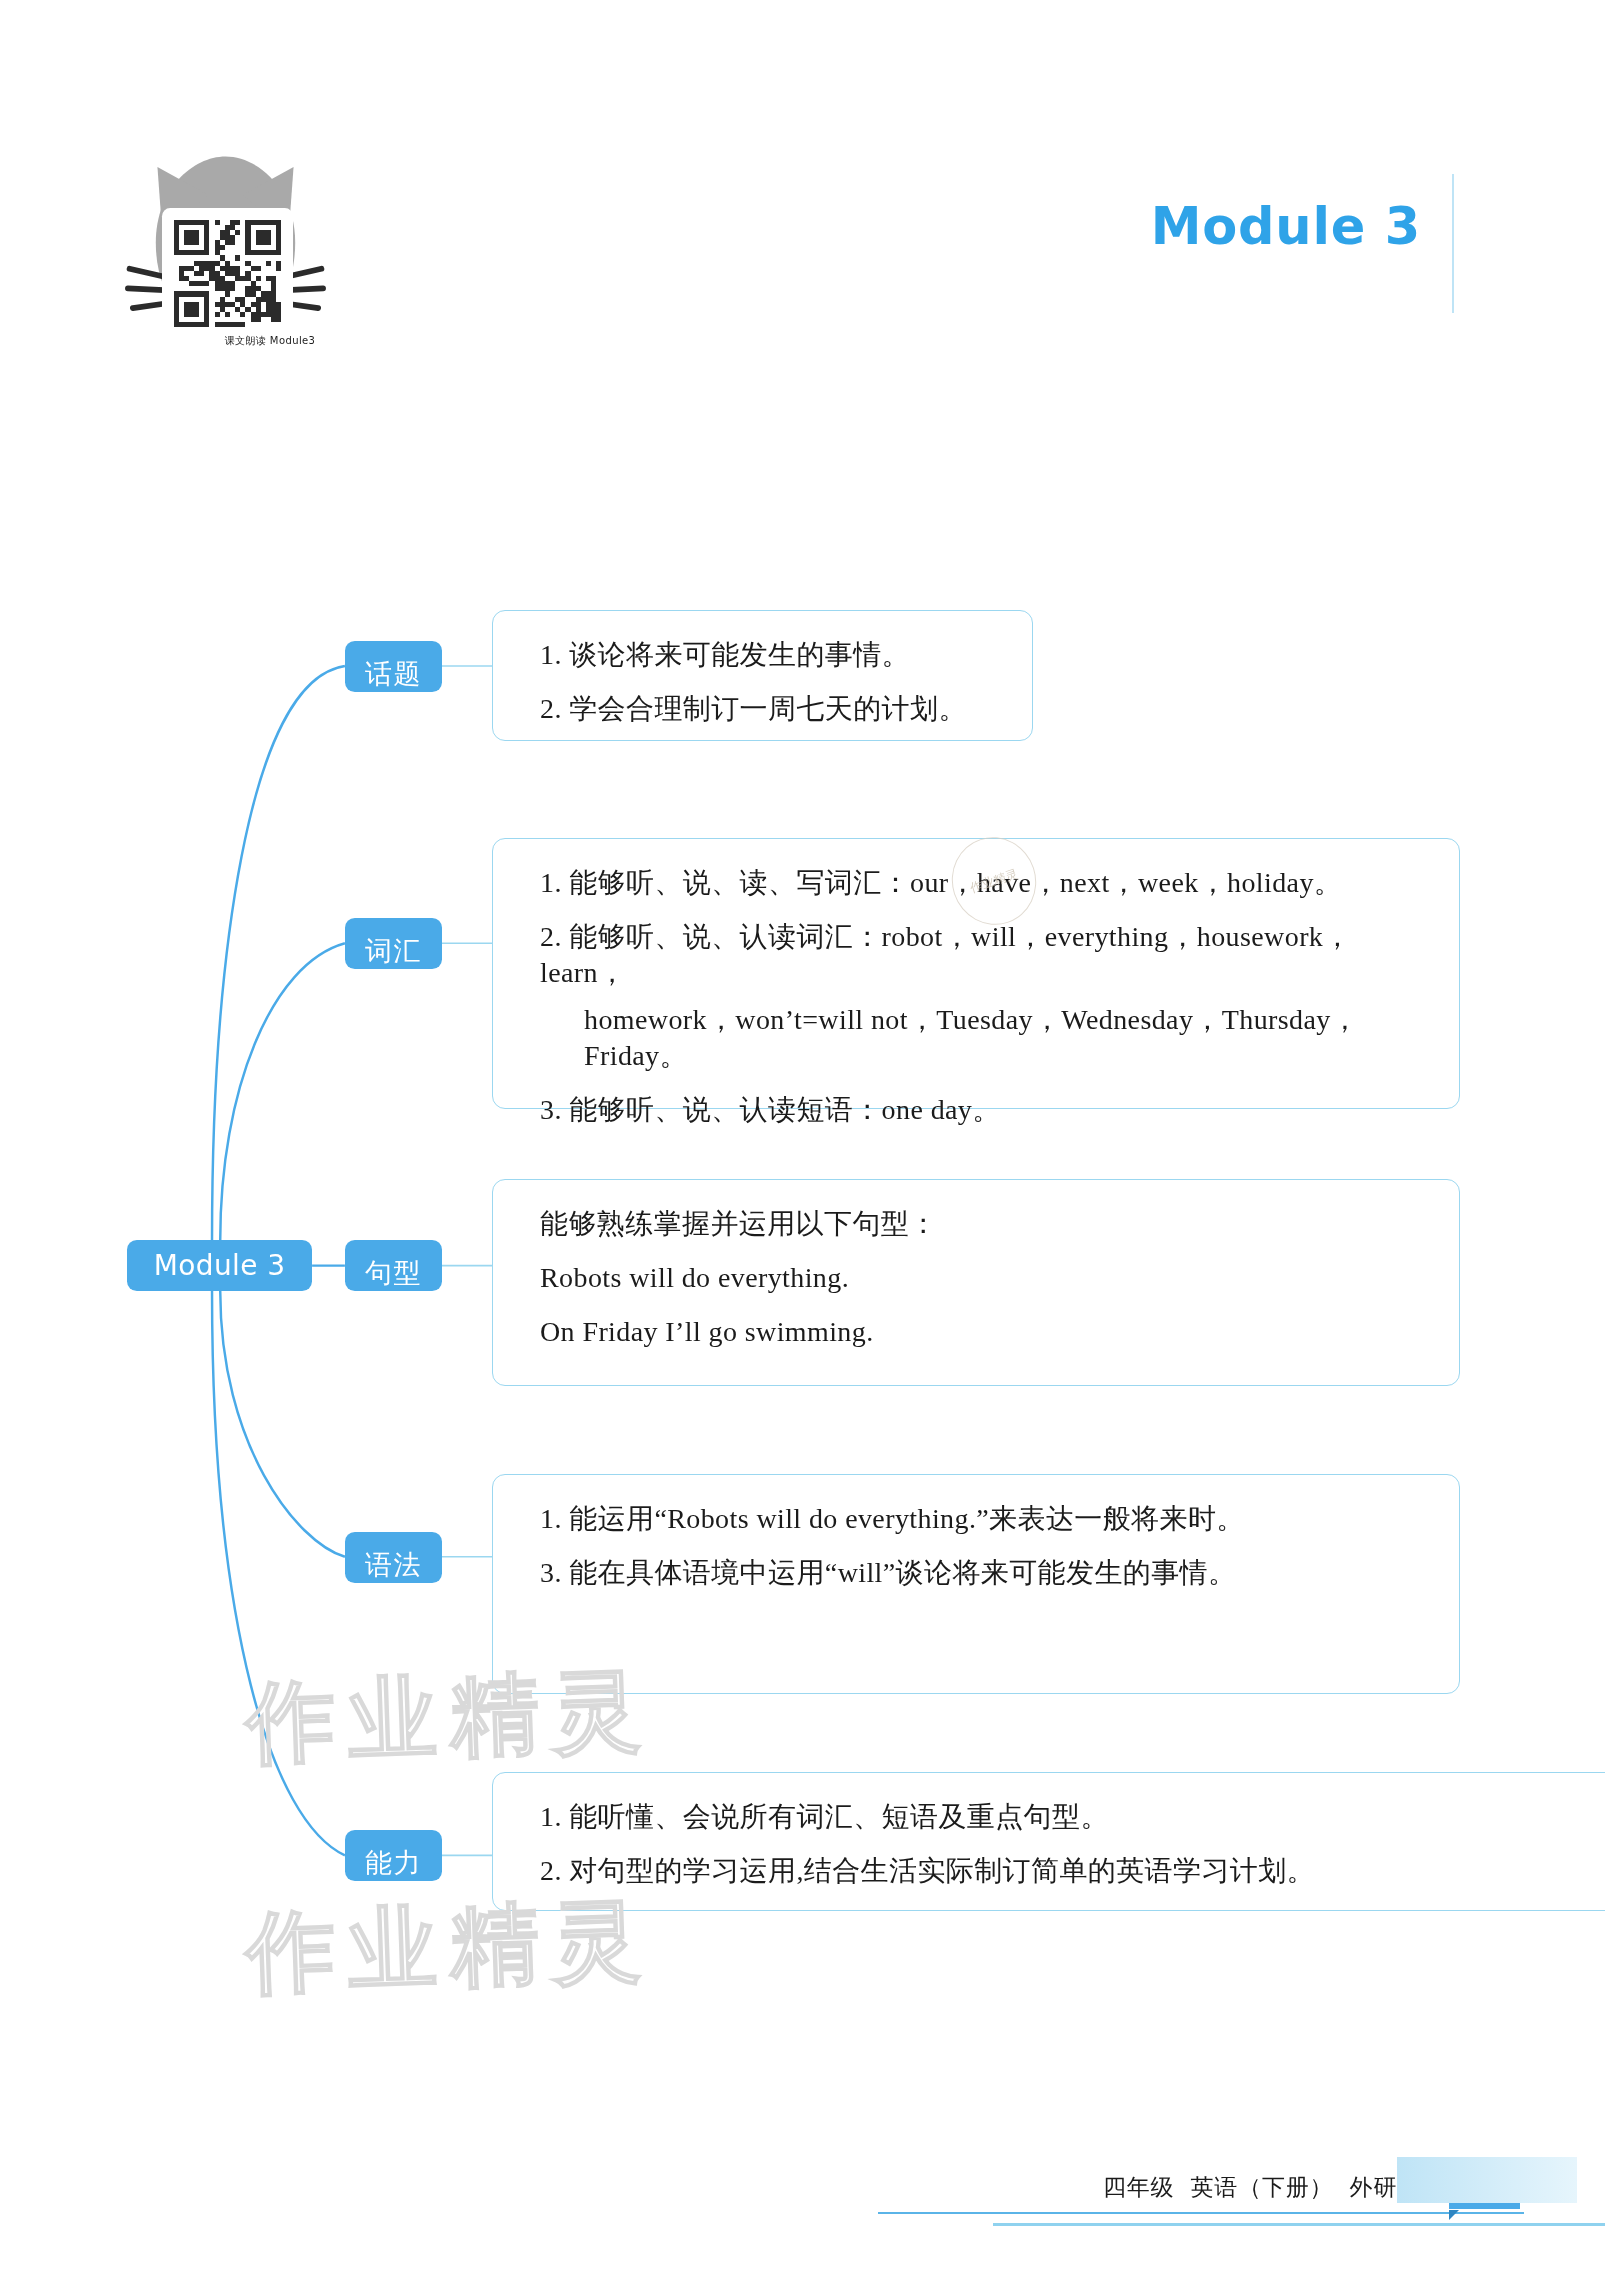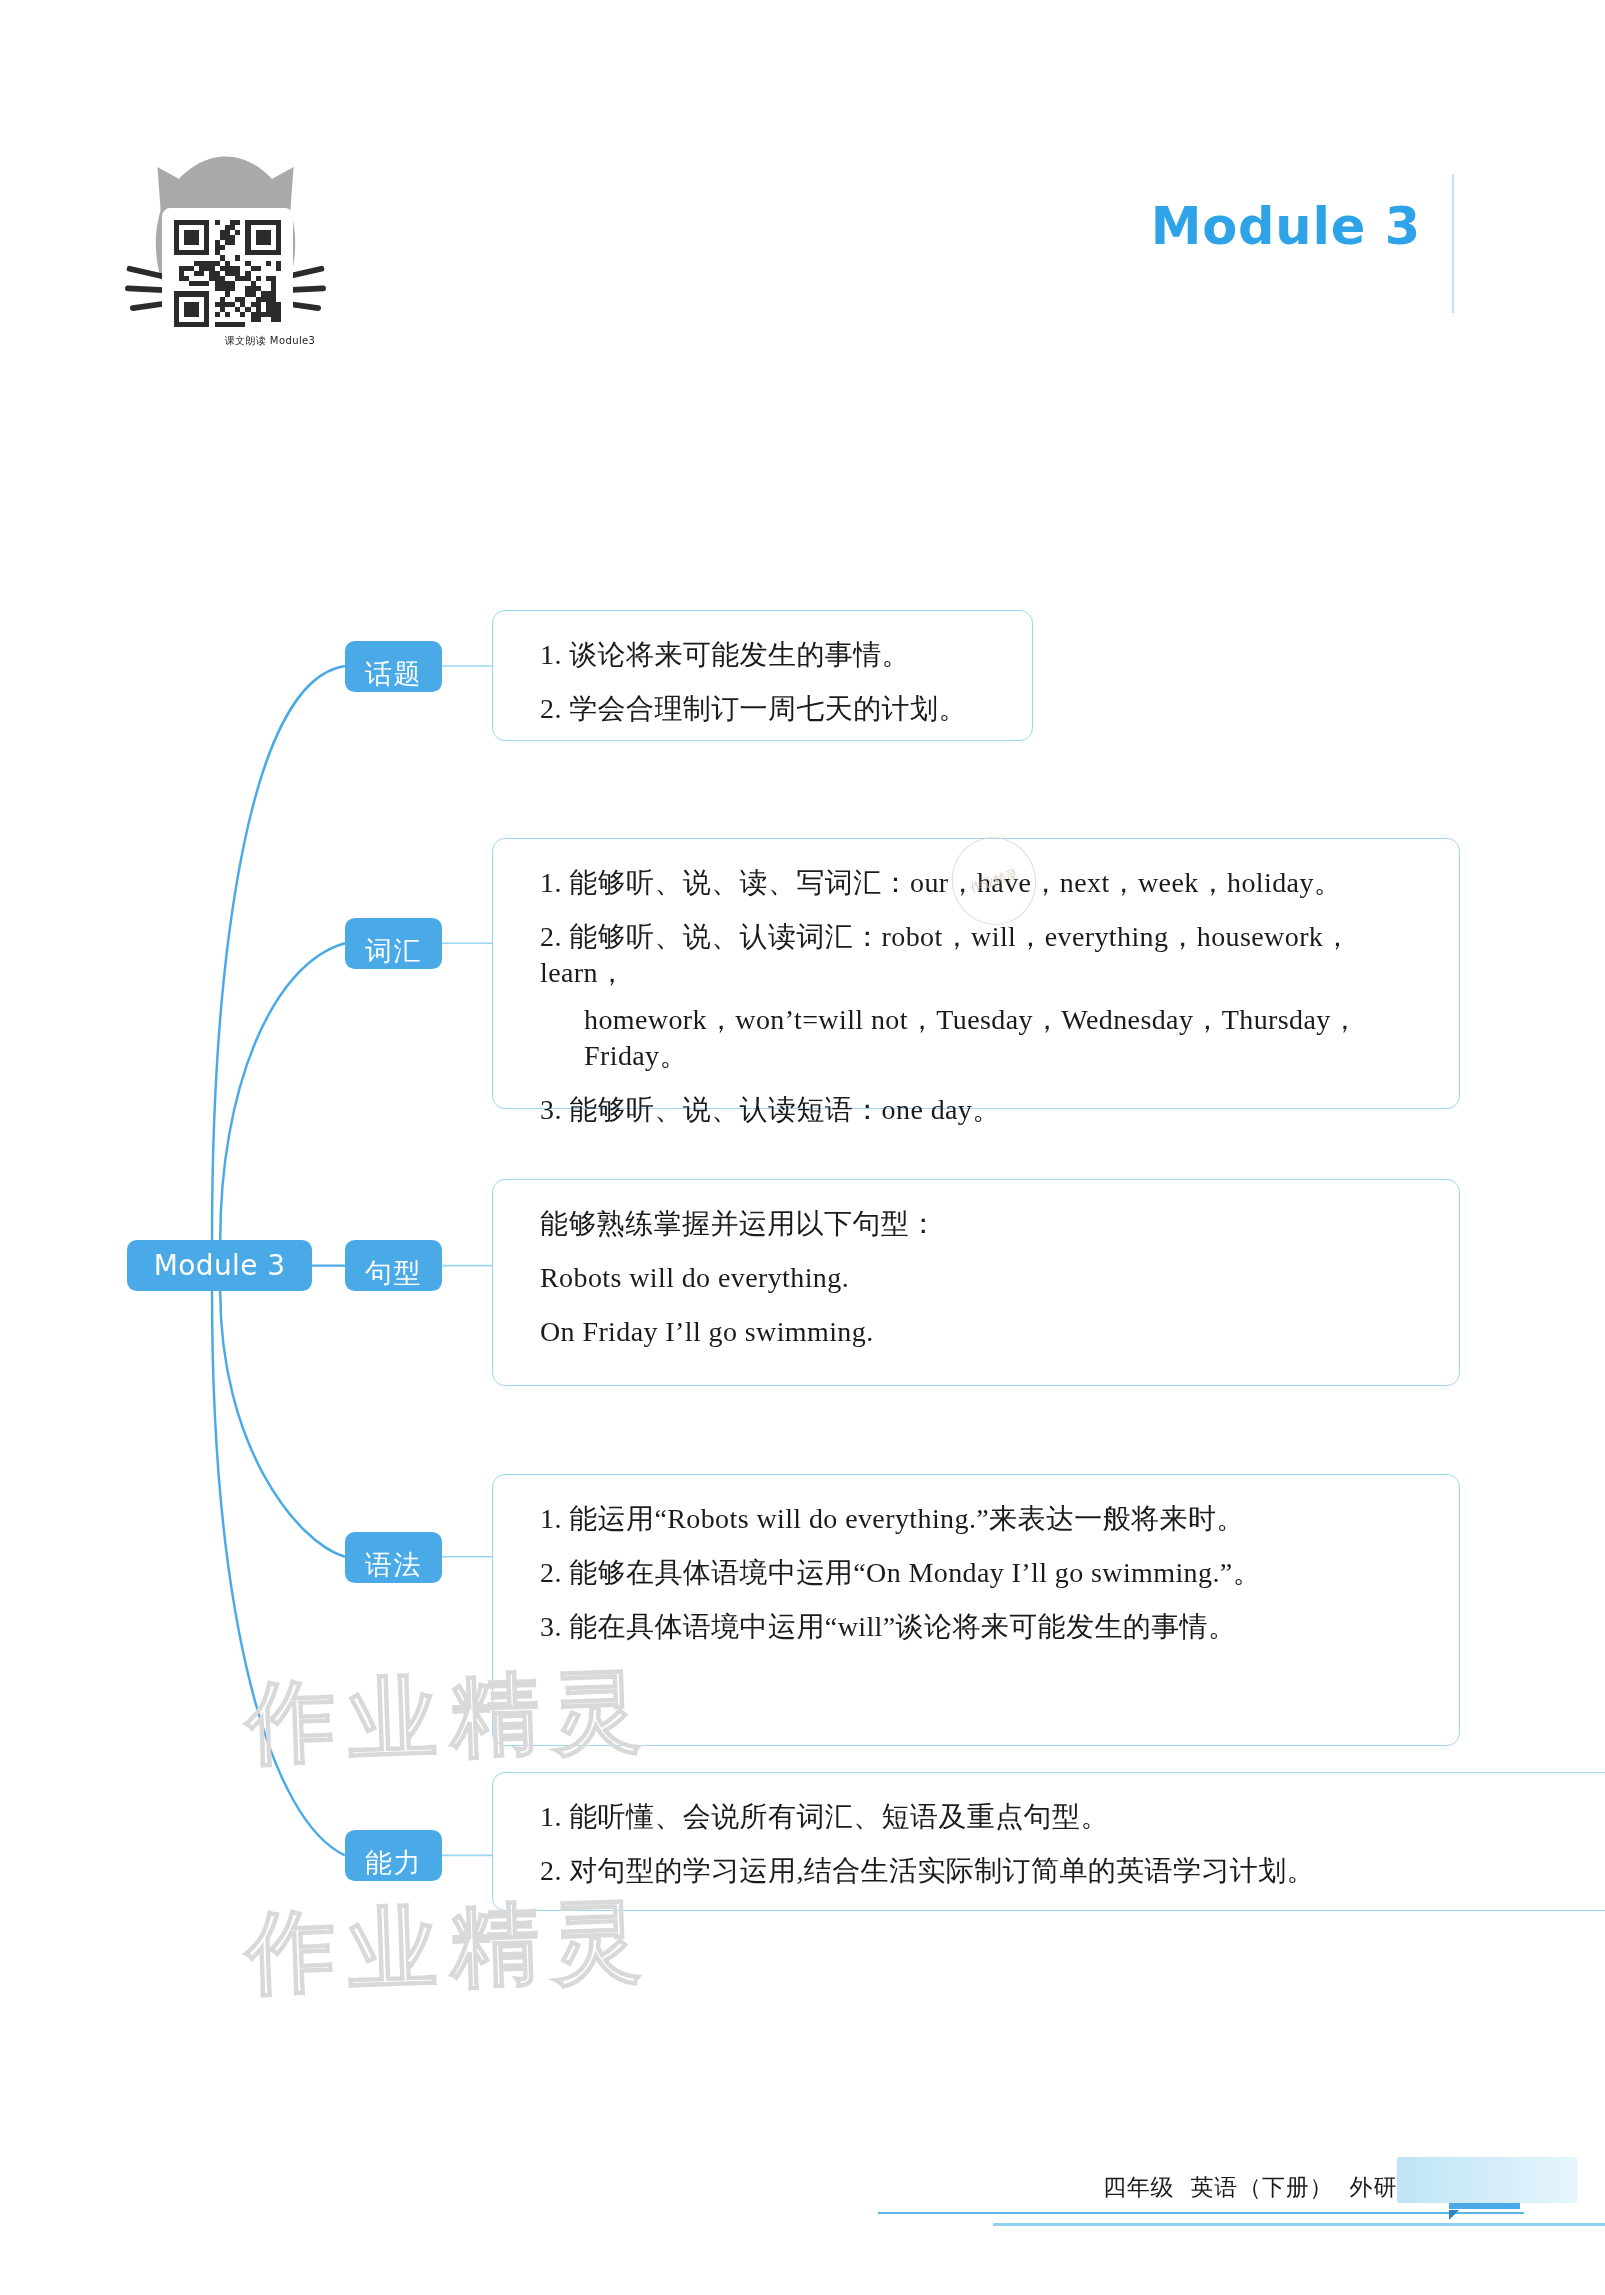--- a/index.html
+++ b/index.html
@@ -668,23 +668,22 @@
   </div>
   <div class="box" style="left:492px;top:1179px;width:968px;height:207px;">
     <p>能够熟练掌握并运用以下句型：</p>
     <p>Robots will do everything.</p>
     <p>On Friday I’ll go swimming.</p>
   </div>
 
   <div class="cat-node" style="left:345px;top:1532px;">
     <span>语法</span>
   </div>
-  <div class="box" style="left:492px;top:1474px;width:968px;height:272px;">
+  <div class="box" style="left:492px;top:1474px;width:968px;height:220px;">
     <p>1. 能运用“Robots will do everything.”来表达一般将来时。</p>
-    <p>2. 能够在具体语境中运用“On Monday I’ll go swimming.”。</p>
     <p>3. 能在具体语境中运用“will”谈论将来可能发生的事情。</p>
   </div>
 
   <div class="cat-node" style="left:345px;top:1830px;">
     <span>能力</span>
   </div>
   <div class="box" style="left:492px;top:1772px;width:1148px;height:139px;">
     <p>1. 能听懂、会说所有词汇、短语及重点句型。</p>
     <p>2. 对句型的学习运用,结合生活实际制订简单的英语学习计划。</p>
   </div>

